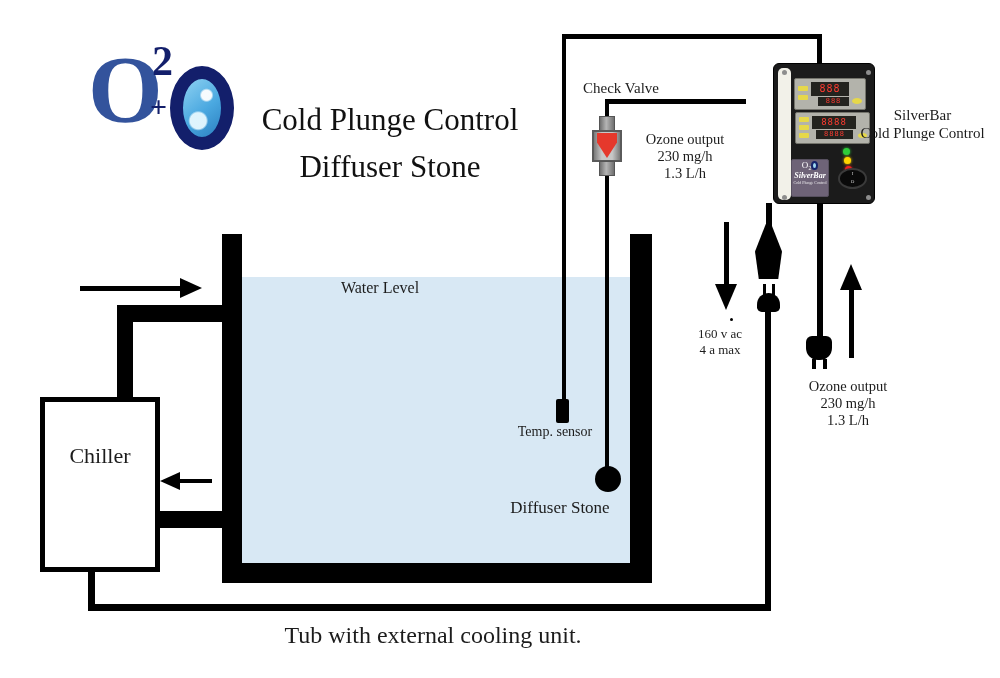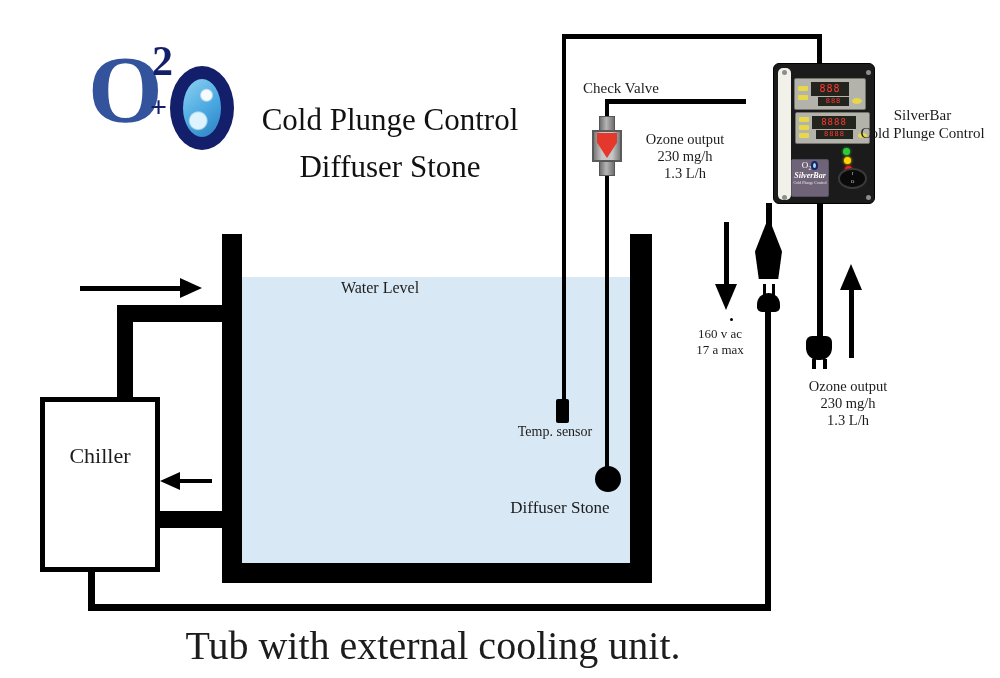--- a/index.html
+++ b/index.html
@@ -16,21 +16,21 @@
   .logo-plus{position:absolute;left:150px;top:92px;font-size:30px;line-height:30px;color:#131f6b;font-weight:bold;}
   .logo-ellipse{position:absolute;left:170px;top:66px;width:64px;height:84px;border-radius:50%;
      border:13px solid #131f6b;box-sizing:border-box;
      background:
        radial-gradient(circle at 62% 28%, rgba(255,255,255,.95) 0 5px, rgba(255,255,255,0) 7px),
        radial-gradient(circle at 40% 72%, rgba(230,248,255,.95) 0 8px, rgba(255,255,255,0) 10px),
        linear-gradient(140deg,#8fd2f2 0%,#4aa8e0 55%,#2b7fc0 100%);}
 
   
   .title{left:240px;top:96px;width:300px;font-size:31px;line-height:47px;}
-  .caption{left:183px;top:622px;width:500px;font-size:40px;}
+  .caption{left:183px;top:622px;width:500px;font-size:24px;}
 
   
   .lbl{position:absolute;color:#1c1c1c;}
 
   
   .tri{position:absolute;width:0;height:0;}
 
   
   .valve-nipple{position:absolute;background:linear-gradient(90deg,#6f6f6f,#b5b5b5 45%,#6f6f6f);border:1px solid #555;box-sizing:border-box;}
   .valve-body{position:absolute;background:linear-gradient(90deg,#7a7a7a,#c7c7c7 30%,#c7c7c7 70%,#7a7a7a);border:2px solid #5a5a5a;box-sizing:border-box;}
@@ -184,21 +184,21 @@
   <div class="prong" style="left:823px;top:359px;width:4px;height:10px;"></div>
 
   <div class="abs blk" style="left:724px;top:222px;width:5px;height:64px;"></div>
   <div class="tri" style="left:715px;top:284px;border-left:11px solid transparent;border-right:11px solid transparent;border-top:26px solid #000;"></div>
   <div class="abs blk" style="left:730px;top:318px;width:3px;height:3px;border-radius:50%;"></div>
   <div class="tri" style="left:840px;top:264px;border-left:11px solid transparent;border-right:11px solid transparent;border-bottom:26px solid #000;"></div>
   <div class="abs blk" style="left:849px;top:288px;width:5px;height:70px;"></div>
 
   <div class="lbl ctr" style="left:686px;top:326px;width:68px;font-size:13px;line-height:16px;">
     <div>160 v ac</div>
-    <div>17 a max</div>
+    <div>4 a max</div>
   </div>
 
   <div class="lbl ctr" style="left:788px;top:378px;width:120px;font-size:14.5px;line-height:17px;">
     <div>Ozone output</div>
     <div>230 mg/h</div>
     <div>1.3 L/h</div>
   </div>
 
 </div>
 

